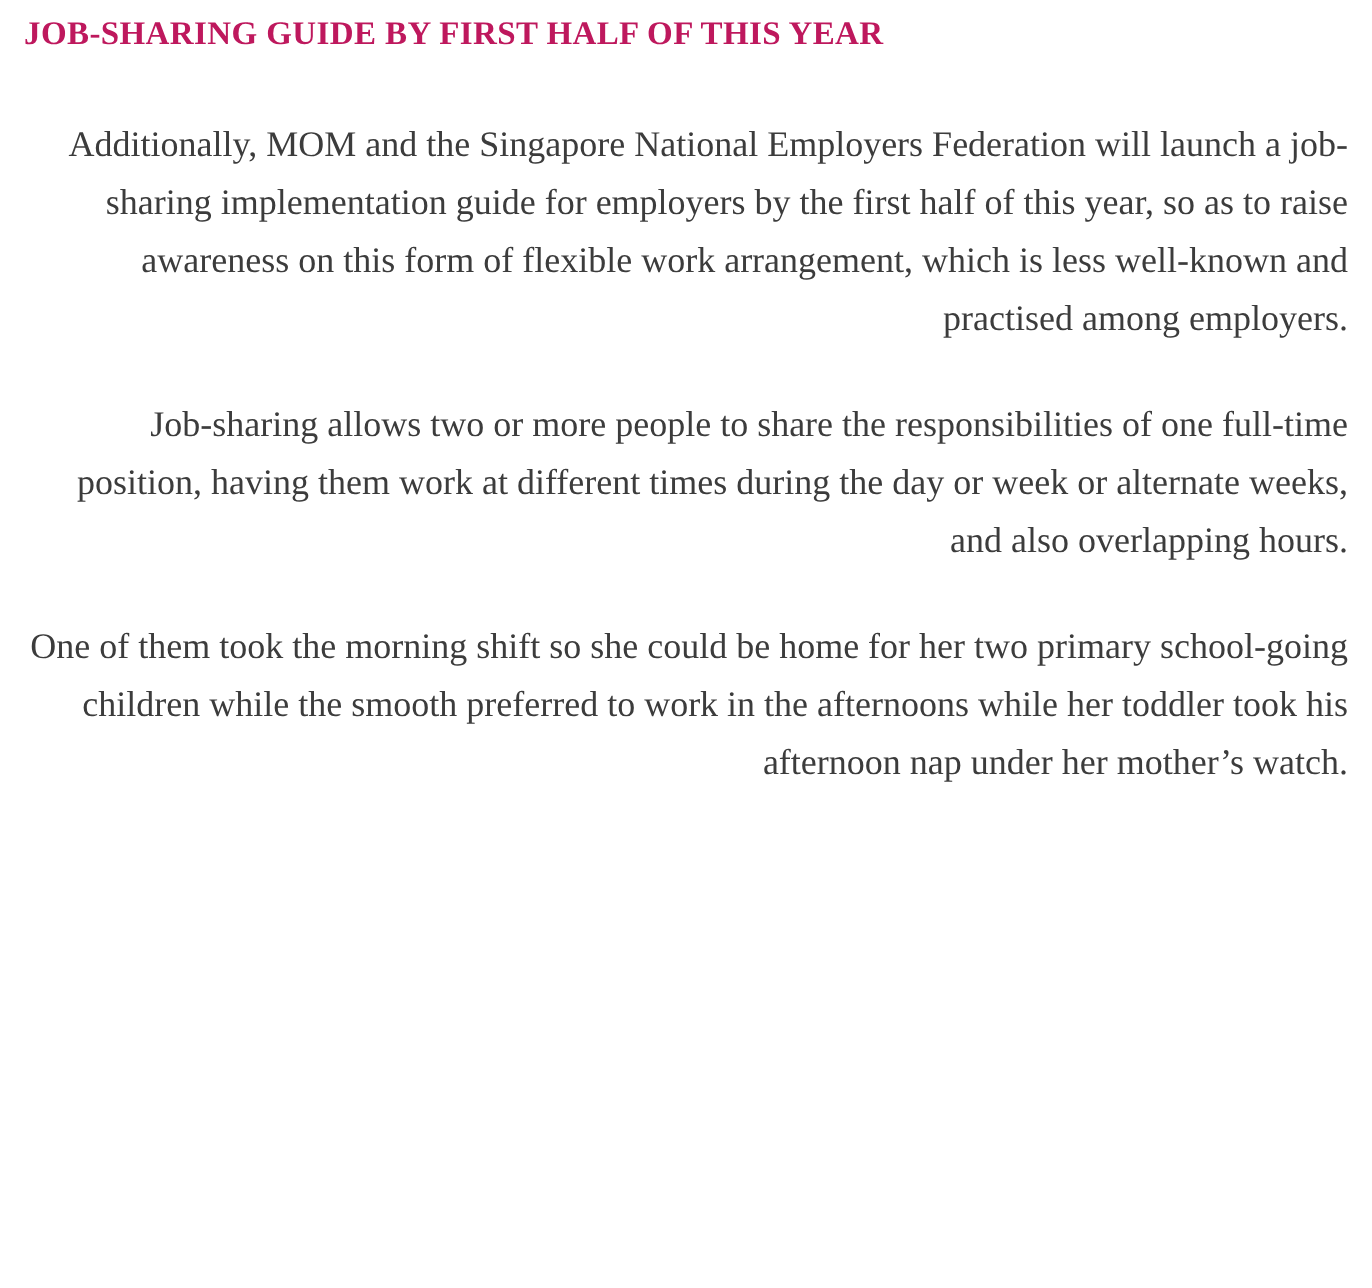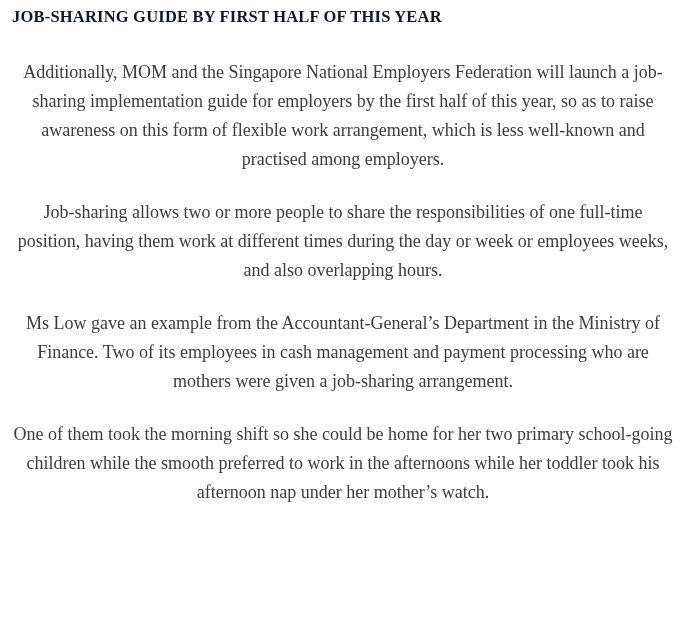--- a/index.html
+++ b/index.html
@@ -18,37 +18,36 @@
     width: 686px;
     padding: 6px 12px 0 12px;
   }
   .article-heading {
     margin: 0 0 30px 0;
     font-family: "Liberation Serif", "DejaVu Serif", serif;
     font-size: 16.5px;
     font-weight: 700;
     line-height: 22px;
     letter-spacing: 0.2px;
-    color: #0f172a;
+    color: #be185d;
   }
   .article-paragraph {
     margin: 0 0 24px 0;
     font-size: 18px;
     line-height: 29px;
     color: #3c3c3c;
-    text-align: center;
+    text-align: right;
   }
 </style>
 </head>
 <body>
 
 <div class="article">
   <h2 class="article-heading">JOB-SHARING GUIDE BY FIRST HALF OF THIS YEAR</h2>
 
   <p class="article-paragraph">Additionally, MOM and the Singapore National Employers Federation will launch a job-sharing implementation guide for employers by the first half of this year, so as to raise awareness on this form of flexible work arrangement, which is less well-known and practised among employers.</p>
 
-  <p class="article-paragraph">Job-sharing allows two or more people to share the responsibilities of one full-time position, having them work at different times during the day or week or employees weeks, and also overlapping hours.</p>
+  <p class="article-paragraph">Job-sharing allows two or more people to share the responsibilities of one full-time position, having them work at different times during the day or week or alternate weeks, and also overlapping hours.</p>
 
-  <p class="article-paragraph">Ms Low gave an example from the Accountant-General’s Department in the Ministry of Finance. Two of its employees in cash management and payment processing who are mothers were given a job-sharing arrangement.</p>
 
   <p class="article-paragraph">One of them took the morning shift so she could be home for her two primary school-going children while the smooth preferred to work in the afternoons while her toddler took his afternoon nap under her mother’s watch.</p>
 
 </div>
 
 </body></html>

